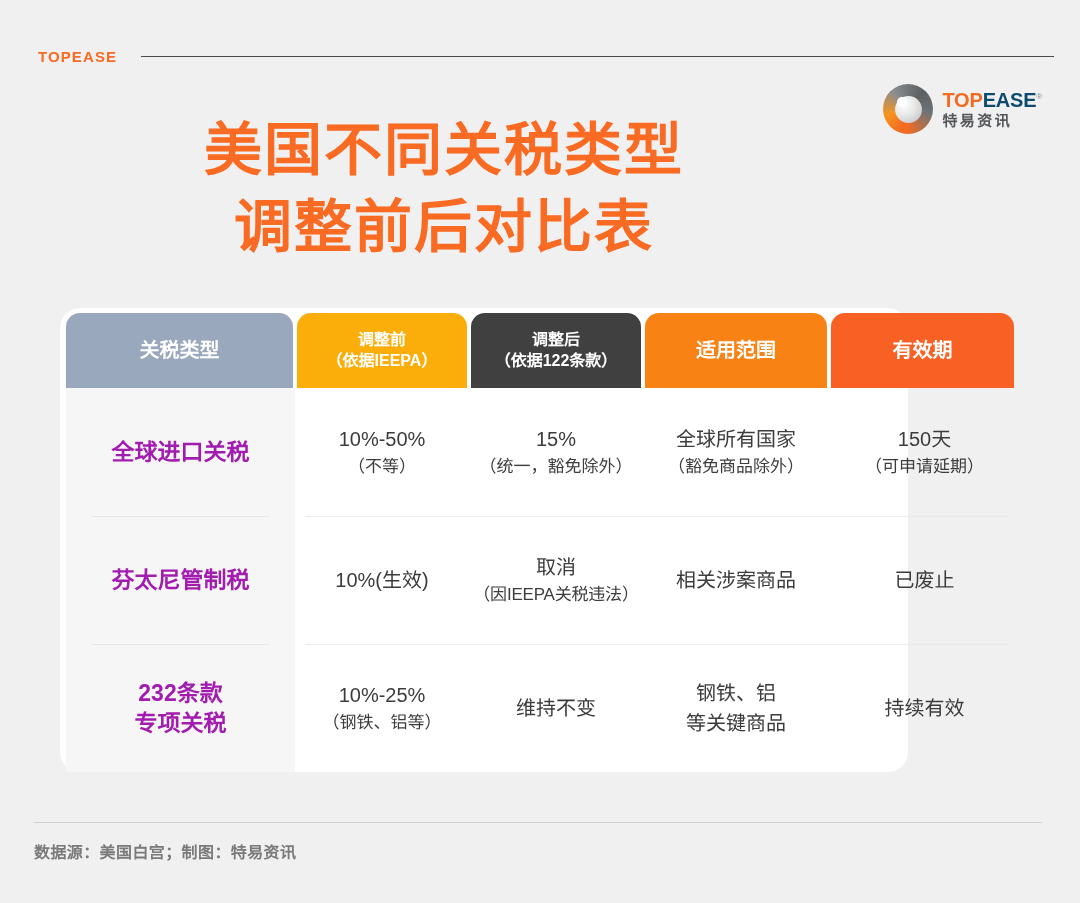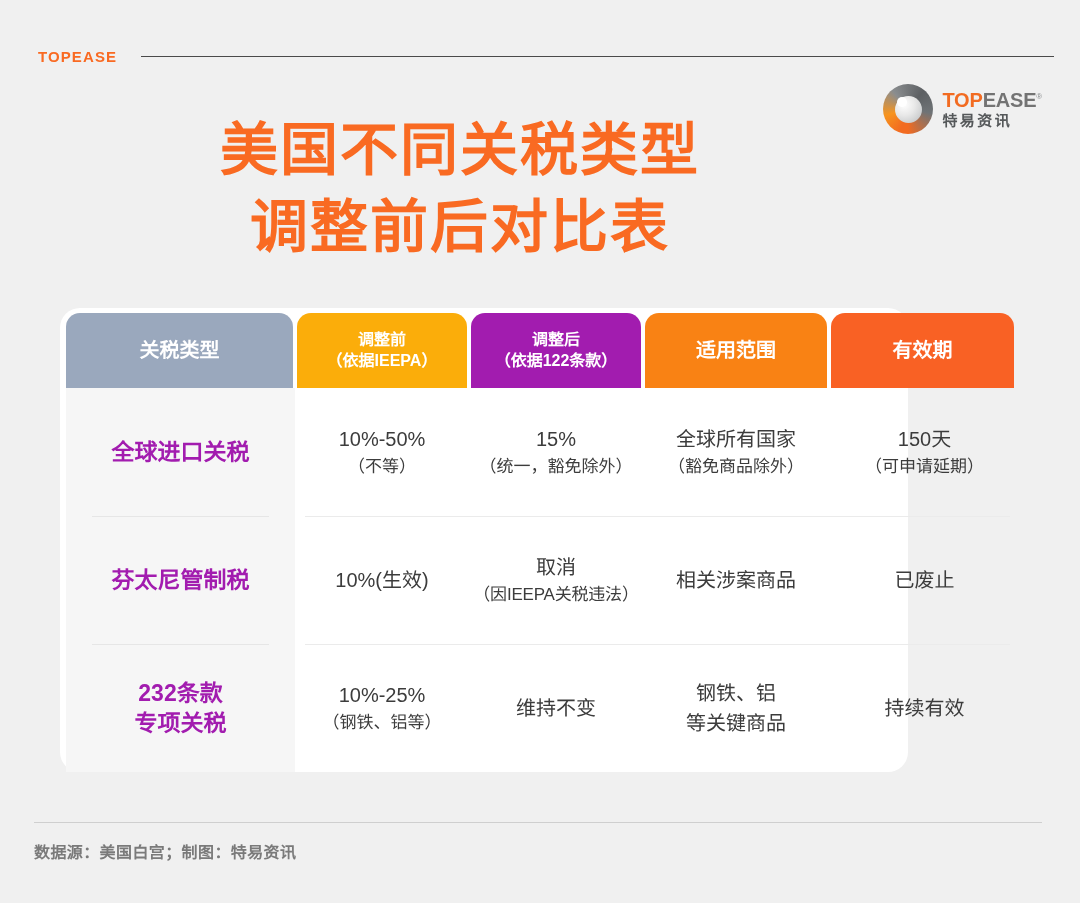--- a/index.html
+++ b/index.html
@@ -84,40 +84,40 @@
     left: 14px;
   }
   .logo-text { line-height: 1.05; }
   .logo-en {
     font-size: 20px;
     font-weight: 700;
     letter-spacing: -0.2px;
     position: relative;
   }
   .logo-en .t1 { color: #f26b21; }
-  .logo-en .t2 { color: #737373; }
+  .logo-en .t2 { color: #0c4a6e; }
   .logo-en .reg {
     font-size: 8px;
     vertical-align: super;
     color: #8a8d8f;
     font-weight: 400;
   }
   .logo-cn {
     font-size: 15px;
     font-weight: 700;
     color: #55585a;
     letter-spacing: 2.4px;
     margin-top: 2px;
   }
 
   
   .title-block {
     position: absolute;
     top: 112px;
-    left: 16px;
+    left: 0;
     width: 888px;
     text-align: center;
   }
   .title-line {
     color: #f96a22;
     font-weight: 700;
     font-size: 58px;
     line-height: 1.32;
     letter-spacing: 2px;
   }
@@ -149,21 +149,21 @@
     color: #ffffff;
     font-weight: 700;
     line-height: 1.28;
     margin: 5px 2px 0 2px;
     border-radius: 14px 14px 0 0;
     font-size: 20px;
   }
   .th.small { font-size: 16px; }
   .th-c1 { background: #9aa8bd; margin-left: 6px; }
   .th-c2 { background: #fbad0a; }
-  .th-c3 { background: #a21caf; }
+  .th-c3 { background: #404040; }
   .th-c4 { background: #f98214; }
   .th-c5 { background: #f96124; margin-right: 6px; }
 
   
   .td {
     display: flex;
     align-items: center;
     justify-content: center;
     text-align: center;
     font-size: 20px;

